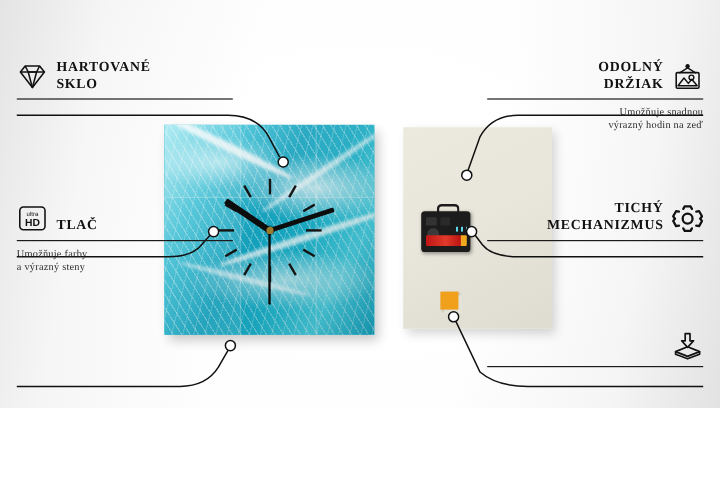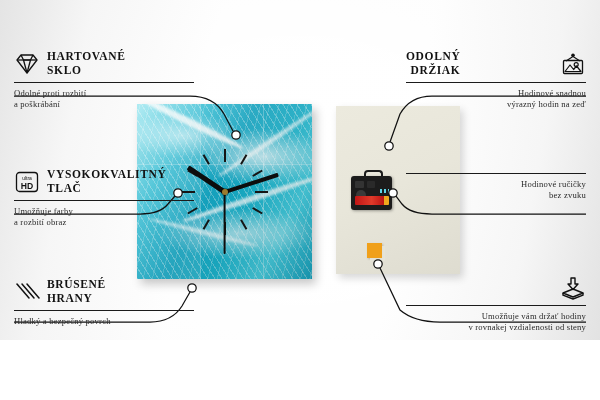--- a/index.html
+++ b/index.html
@@ -16,21 +16,21 @@
   .stage:before{
     content:"";position:absolute;inset:0;
     background:linear-gradient(100deg,#e4e4e4 0%,#f7f7f7 14%,#ffffff 34%,#ffffff 66%,#f6f6f6 86%,#e2e2e2 100%);
     opacity:.9;
   }
 
   
   .feat{position:absolute;width:180px;}
   .feat .hrow{display:flex;align-items:center;gap:7px;}
   .feat.left .hrow{justify-content:flex-start;}
-  .feat.right .hrow{justify-content:space-between;}
+  .feat.right .hrow{justify-content:flex-end;}
   .feat .ttl{
     font-family:"Liberation Serif",serif;
     font-weight:700;font-size:11.5px;line-height:13.5px;
     letter-spacing:.65px;color:#121212;text-transform:uppercase;
   }
   .feat.left .ttl{text-align:left;}
   .feat.right .ttl{text-align:right;}
   .feat .rule{height:1px;background:#1b1b1b;margin:5px 0 5px;width:100%;}
   .feat .desc{
     font-family:"Liberation Serif",serif;
@@ -231,113 +231,99 @@
           <path d="M9.5 8 L16.5 8"></path>
         </g>
           </svg>
       </span>
       <span class="ttl">
         <span>HARTOVANÉ</span><br>
         <span>SKLO</span>
       </span>
     </div>
     <div class="rule"></div>
-    <div class="desc">
-      <span>Odolné proti rozbití</span><br>
-      <span>a poškrábání</span>
-    </div>
   </div>
 
   <div class="feat left" id="f-print">
     <div class="hrow">
       <span class="ico">
         <svg viewBox="0 0 26 24">
           <rect x="2.5" y="2.5" width="21" height="19" rx="3" fill="none" stroke="#111" stroke-width="1.3"></rect>
           <text x="13" y="10.4" text-anchor="middle" font-family="Liberation Sans, sans-serif" font-size="5" fill="#111">ultra</text>
           <text x="13" y="18.6" text-anchor="middle" font-family="Liberation Sans, sans-serif" font-size="8.6" font-weight="bold" fill="#111">HD</text>
         </svg>
       </span>
       <span class="ttl">
-        <span>VYSOKOKVALITNÝ</span><br>
+        <br>
         <span>TLAČ</span>
       </span>
     </div>
     <div class="rule"></div>
     <div class="desc">
       <span>Umožňuje farby</span><br>
-      <span>a rozbití obraz</span>
-    </div>
-  </div>
-
-  <div class="feat left" id="f-edge">
-    <div class="hrow">
-      <span class="ico">
-        <svg viewBox="0 0 26 24">
-            <g stroke="#111" stroke-width="1.5" stroke-linecap="round">
-          <path d="M3 4 L15 18"></path>
-              <path d="M8 4 L20 18"></path>
-              <path d="M13 4 L25 18"></path>
-        </g>
-          </svg>
-      </span>
-      <span class="ttl">
-        <span>BRÚSENÉ</span><br>
-        <span>HRANY</span>
-      </span>
-    </div>
-    <div class="rule"></div>
-    <div class="desc">
-      <span>Hladký a bezpečný povrch</span>
-    </div>
-  </div>
+      <span>a výrazný steny</span>
+    </div>
+  </div>
+
 
   <div class="feat right" id="f-hook">
     <div class="hrow">
       <span class="ttl">
         <span>ODOLNÝ</span><br>
         <span>DRŽIAK</span>
       </span>
       <span class="ico">
         <svg viewBox="0 0 26 24">
           <circle cx="13" cy="3.2" r="1.8" fill="#111"></circle>
           <path d="M13 4.6 L6 9 M13 4.6 L20 9" stroke="#111" stroke-width="1.2" fill="none"></path>
           <rect x="3.5" y="8.5" width="19" height="13" rx="1" fill="none" stroke="#111" stroke-width="1.3"></rect>
           <path d="M5 19.5 L10 13 L13.6 17.5 L16.5 14 L21 19.5 Z" fill="none" stroke="#111" stroke-width="1.2" stroke-linejoin="round"></path>
           <circle cx="16.2" cy="12.6" r="2" fill="none" stroke="#111" stroke-width="1.2"></circle>
         </svg>
       </span>
     </div>
     <div class="rule"></div>
     <div class="desc">
-      <span>Hodinové snadnou</span><br>
+      <span>Umožňuje snadnou</span><br>
       <span>výrazný hodin na zeď</span>
     </div>
   </div>
 
   <div class="feat right" id="f-mech">
-    <div class="rule"></div>
-    <div class="desc">
-      <span>Hodinové ručičky</span><br>
-      <span>bez zvuku</span>
-    </div>
+    <div class="hrow">
+      <span class="ttl">
+        <span>TICHÝ</span><br>
+        <span>MECHANIZMUS</span>
+      </span>
+      <span class="ico">
+        <svg viewBox="0 0 26 24">
+            <g fill="none" stroke="#111" stroke-width="1.9" stroke-linecap="round" stroke-linejoin="round">
+          <path d="M9.4 4.1 L10.6 2 L15.4 2 L16.6 4.1"></path>
+          <path d="M20.2 6.4 L22.6 6 L25 10.2 L23.6 12.2"></path>
+          <path d="M23.6 12.2 L25 14.2 L22.6 18.4 L20.2 18"></path>
+          <path d="M16.6 20.3 L15.4 22.4 L10.6 22.4 L9.4 20.3"></path>
+          <path d="M5.8 18 L3.4 18.4 L1 14.2 L2.4 12.2"></path>
+          <path d="M2.4 12.2 L1 10.2 L3.4 6 L5.8 6.4"></path>
+          <circle cx="13" cy="12.2" r="4.1"></circle>
+        </g>
+          </svg>
+      </span>
+    </div>
+    <div class="rule"></div>
   </div>
 
   <div class="feat right" id="f-foam">
     <div class="hrow">
       <span class="ttl">
         <br>
       </span>
       <span class="ico">
         <svg viewBox="0 0 26 24">
           <path d="M11 2 L15 2 L15 8 L18 8 L13 13.5 L8 8 L11 8 Z" fill="none" stroke="#111" stroke-width="1.4" stroke-linejoin="round"></path>
           <path d="M13 13 L23 17 L13 21 L3 17 Z" fill="none" stroke="#111" stroke-width="1.4" stroke-linejoin="round"></path>
           <path d="M3 17 L3 19.2 L13 23 L23 19.2 L23 17" fill="none" stroke="#111" stroke-width="1.4" stroke-linejoin="round"></path>
         </svg>
       </span>
     </div>
     <div class="rule"></div>
-    <div class="desc">
-      <span>Umožňuje vám držať hodiny</span><br>
-      <span>v rovnakej vzdialenosti od steny</span>
-    </div>
   </div>
 
 </div>
 
 </body></html>

